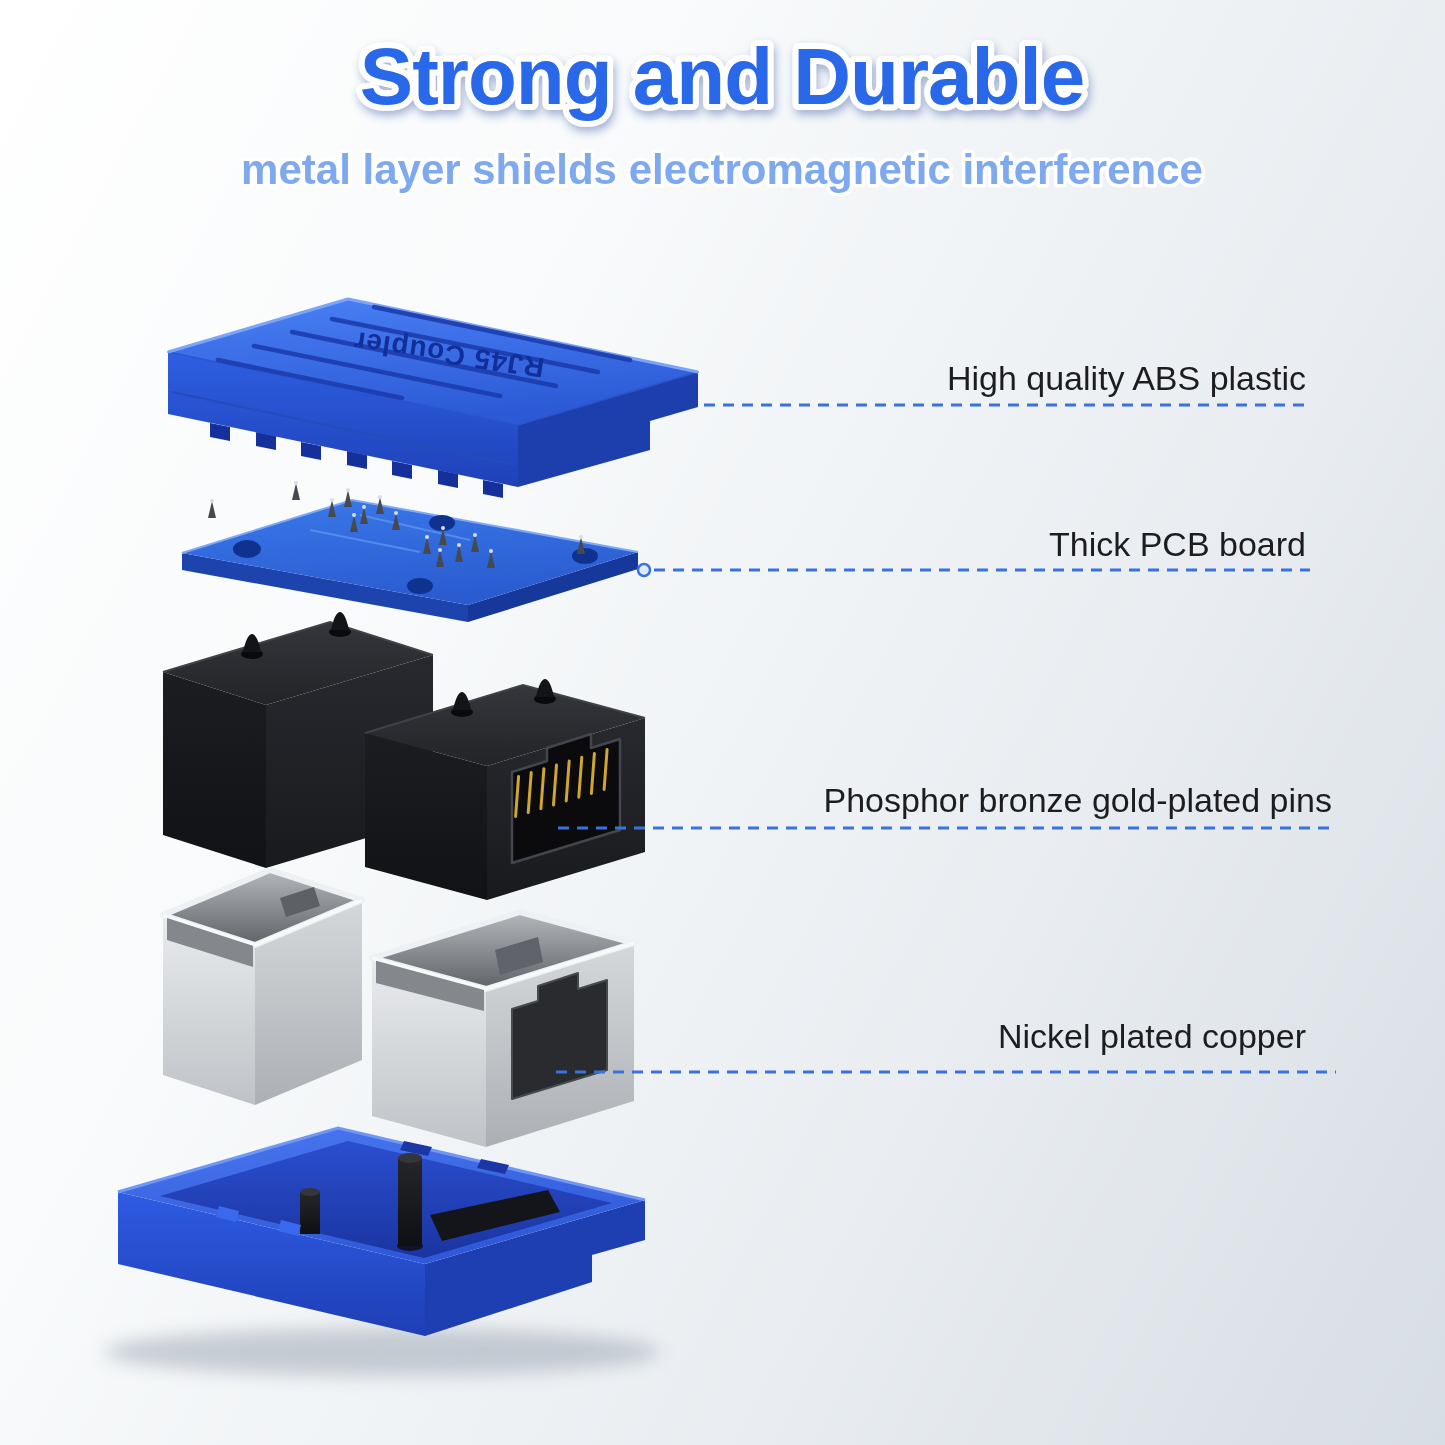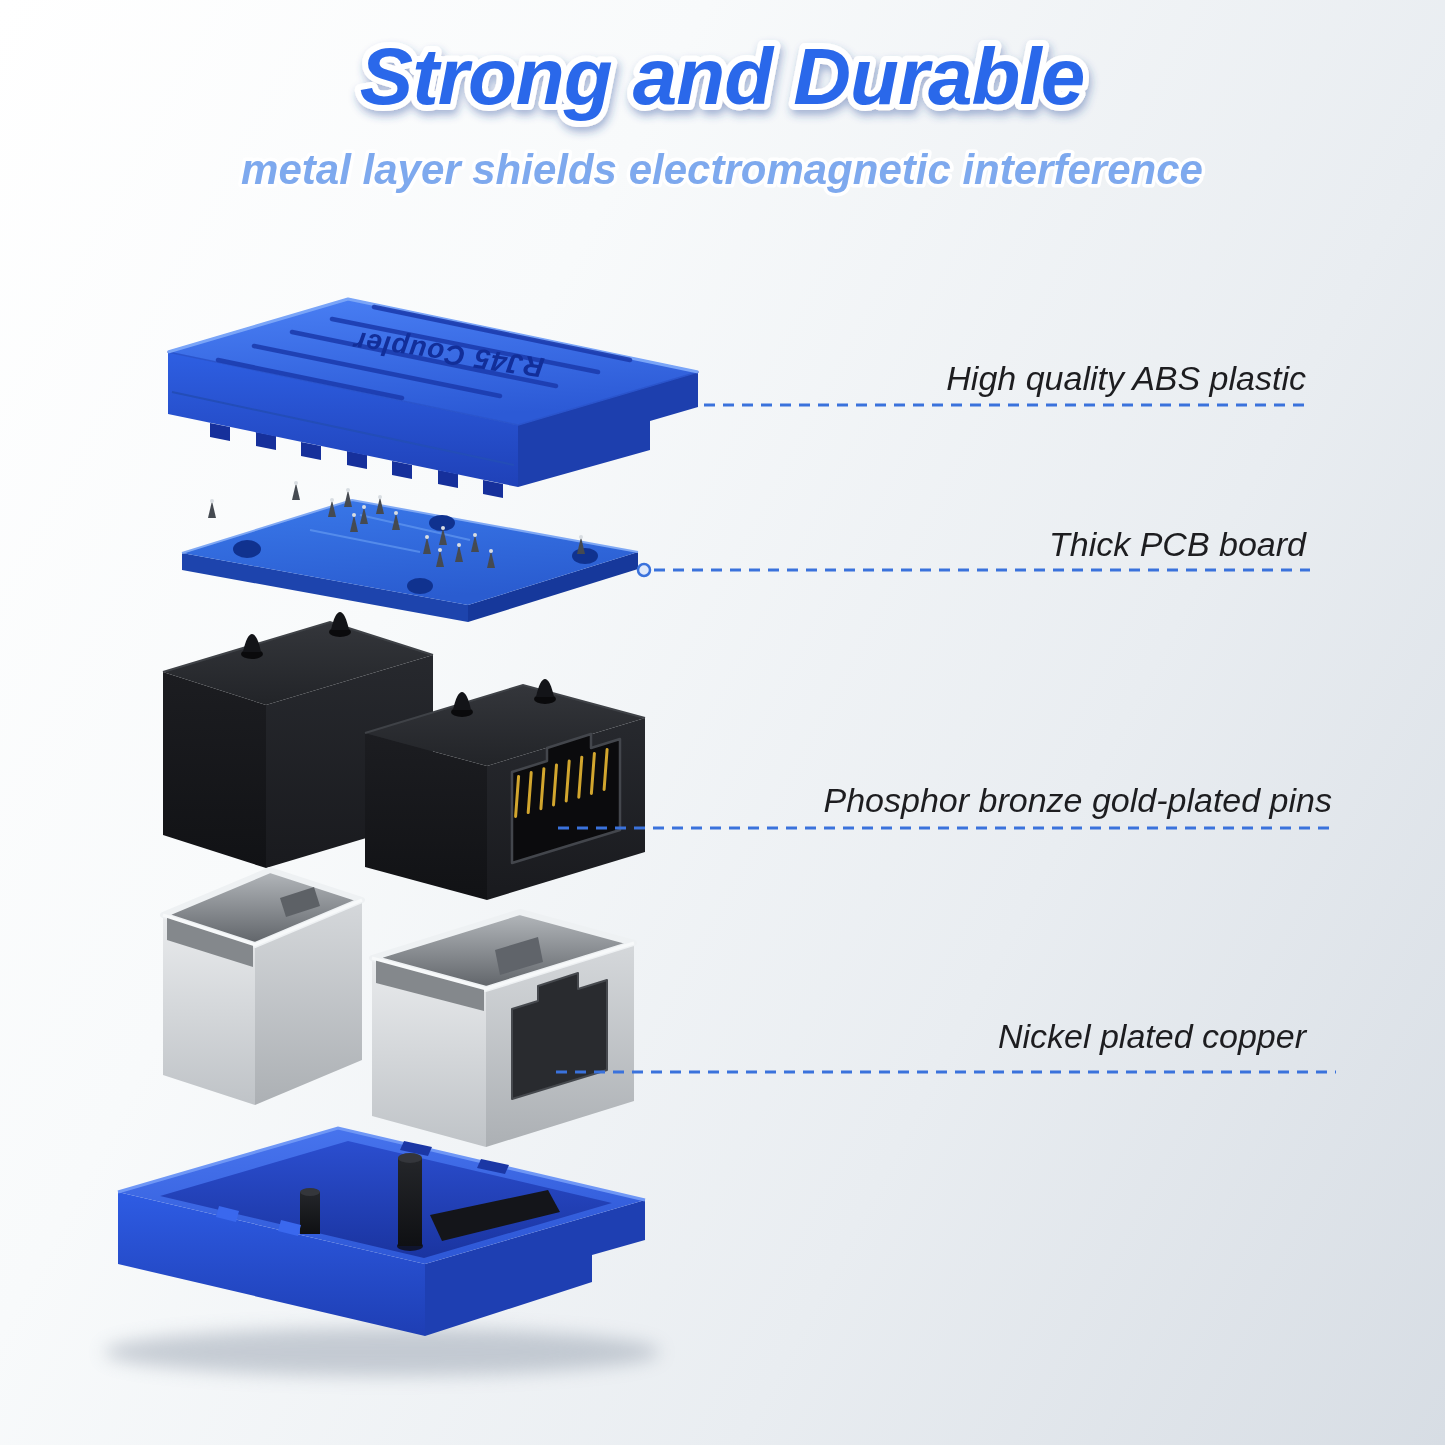--- a/index.html
+++ b/index.html
@@ -1,20 +1,19 @@
 <!DOCTYPE html>
 <html><head>
 <meta charset="utf-8">
 <style>
   html,body{margin:0;padding:0;}
   .page{
     width:1445px;height:1445px;position:relative;overflow:hidden;
     background:linear-gradient(118deg,#ffffff 0%,#f8fafb 32%,#e9edf1 68%,#d7dde4 100%);
     font-family:"Liberation Sans",sans-serif;
-    font-style:italic;
   }
   svg{display:block;position:absolute;inset:0;}
   svg text{font-family:"Liberation Sans",sans-serif;}
   .title-text{
     font-size:80px;font-weight:bold;fill:#2a68ea;
     stroke:#ffffff;stroke-width:12px;paint-order:stroke;
     stroke-linejoin:round;letter-spacing:-1px;
   }
   .subtitle-text{
     font-size:42px;font-weight:bold;fill:#7ea9ee;

